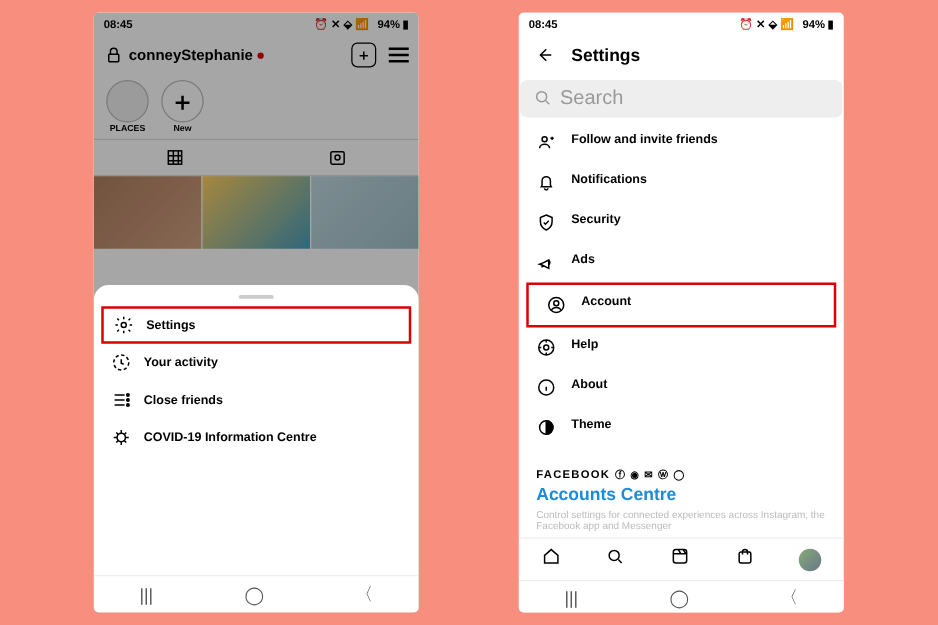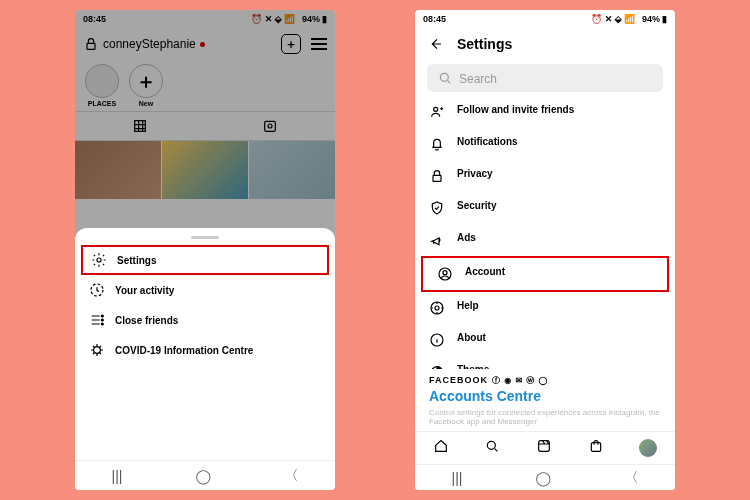--- a/index.html
+++ b/index.html
@@ -2,21 +2,21 @@
 <html><head>
 <meta charset="utf-8">
 <style>
   *{box-sizing:border-box;margin:0;padding:0;font-family:-apple-system,Helvetica,Arial,sans-serif}
   body{background:#f88e7e;width:750px;height:500px;display:flex;gap:80px;justify-content:center;align-items:flex-start;padding-top:10px}
   .phone{width:260px;height:480px;background:#fff;border-radius:4px;overflow:hidden;display:flex;flex-direction:column;font-size:10px;position:relative}
   .status{display:flex;justify-content:space-between;align-items:center;padding:4px 8px;font-size:9px;font-weight:600}
   .status .right{display:flex;gap:2px;align-items:center}
   .dim{position:absolute;inset:0;background:rgba(0,0,0,.35);z-index:1}
   .profile-top{padding:6px 8px;display:flex;align-items:center;gap:6px;justify-content:space-between}
-  .profile-top .uname{font-weight:400;font-size:12px;display:flex;align-items:center;gap:4px}
+  .profile-top .uname{font-weight:700;font-size:12px;display:flex;align-items:center;gap:4px}
   .reddot{width:5px;height:5px;background:#d00;border-radius:50%}
   .iconbtn{width:20px;height:20px;display:flex;align-items:center;justify-content:center;border:1.5px solid #000;border-radius:5px;font-size:12px;font-weight:700}
   .ham{display:flex;flex-direction:column;gap:3px}
   .ham span{width:16px;height:2px;background:#000}
   .stories{display:flex;gap:10px;padding:4px 10px}
   .story{display:flex;flex-direction:column;align-items:center;gap:2px;font-size:7px;font-weight:600}
   .story .circ{width:34px;height:34px;border-radius:50%;border:1px solid #bbb;display:flex;align-items:center;justify-content:center;background:#eee}
   .story .circ.plus{background:#fff;font-size:20px}
   .tabs{display:flex;border-top:1px solid #ddd;border-bottom:1px solid #ddd}
   .tabs div{flex:1;display:flex;align-items:center;justify-content:center;padding:6px 0}
@@ -27,21 +27,21 @@
   .g3{background:linear-gradient(135deg,#c0d8e0,#a0c0c8)}
   .sheet{position:absolute;left:0;right:0;bottom:30px;top:218px;background:#fff;z-index:2;border-radius:12px 12px 0 0;padding:8px 0 4px}
   .sheet .handle{width:28px;height:3px;background:#ccc;border-radius:2px;margin:0 auto 6px}
   .mrow{display:flex;align-items:center;gap:10px;padding:7px 14px;font-size:10px;font-weight:600}
   .mrow .ic{width:16px;height:16px;flex:0 0 16px}
   .hl{border:2px solid #d00;margin:0 6px;padding:5px 8px}
   .nav3{position:absolute;bottom:0;left:0;right:0;height:30px;display:flex;align-items:center;justify-content:space-around;background:#fff;border-top:1px solid #eee;z-index:3}
   .nav3 span{font-size:14px;color:#555}
   
   .hdr{display:flex;align-items:center;gap:14px;padding:8px 12px;font-size:14px;font-weight:700}
-  .search{margin:4px 12px;background:#eee;border-radius:6px;padding:6px 10px;display:flex;align-items:flex-end;gap:6px;color:#999;font-size:12px}
+  .search{margin:4px 1px;background:#eee;border-radius:6px;padding:6px 10px;display:flex;align-items:flex-start;gap:6px;color:#999;font-size:16px}
   .list{flex:1;overflow:hidden}
   .lrow{display:flex;align-items:flex-start;gap:12px;padding:8px 14px;font-size:10px;font-weight:600}
   .lrow .ic{width:16px;height:16px;flex:0 0 16px}
   .fb{padding:6px 14px 2px;font-size:9px;font-weight:700;letter-spacing:1px;display:flex;align-items:center;gap:4px}
   .ac{padding:0 14px;color:#1a8cd8;font-size:14px;font-weight:700}
   .sub{padding:4px 14px;color:#bbb;font-size:8px;line-height:1.2}
   .tabbar{display:flex;justify-content:space-around;align-items:center;padding:6px 0;border-top:1px solid #eee}
   .tabbar span{font-size:16px}
   .avatar{width:18px;height:18px;border-radius:50%;background:linear-gradient(135deg,#8a7,#678)}
   svg{width:16px;height:16px;stroke:#000;fill:none;stroke-width:1.8}
@@ -173,27 +173,20 @@
     <span>Follow and invite friends</span>
   </div>
       <div class="lrow">
     <svg class="ic" viewBox="0 0 24 24">
           <path d="M6 17h12l-1-2V10a5 5 0 0 0-10 0v5zM10 19a2 2 0 0 0 4 0"></path>
         </svg>
     <span>Notifications</span>
   </div>
       <div class="lrow">
     <svg class="ic" viewBox="0 0 24 24">
-          <rect x="6" y="11" width="12" height="9" rx="1"></rect>
-          <path d="M8 11V8a4 4 0 0 1 8 0v3"></path>
-        </svg>
-    <span>Privacy</span>
-  </div>
-      <div class="lrow">
-    <svg class="ic" viewBox="0 0 24 24">
           <path d="M12 3l7 3v5c0 5-3 8-7 10-4-2-7-5-7-10V6z"></path>
           <path d="M9 12l2 2 4-4"></path>
         </svg>
     <span>Security</span>
   </div>
       <div class="lrow">
     <svg class="ic" viewBox="0 0 24 24">
           <path d="M4 14l3-1 8-4v10l-8-4-3-1zM15 9a4 4 0 0 1 0 6M7 14v4"></path>
         </svg>
     <span>Ads</span>

